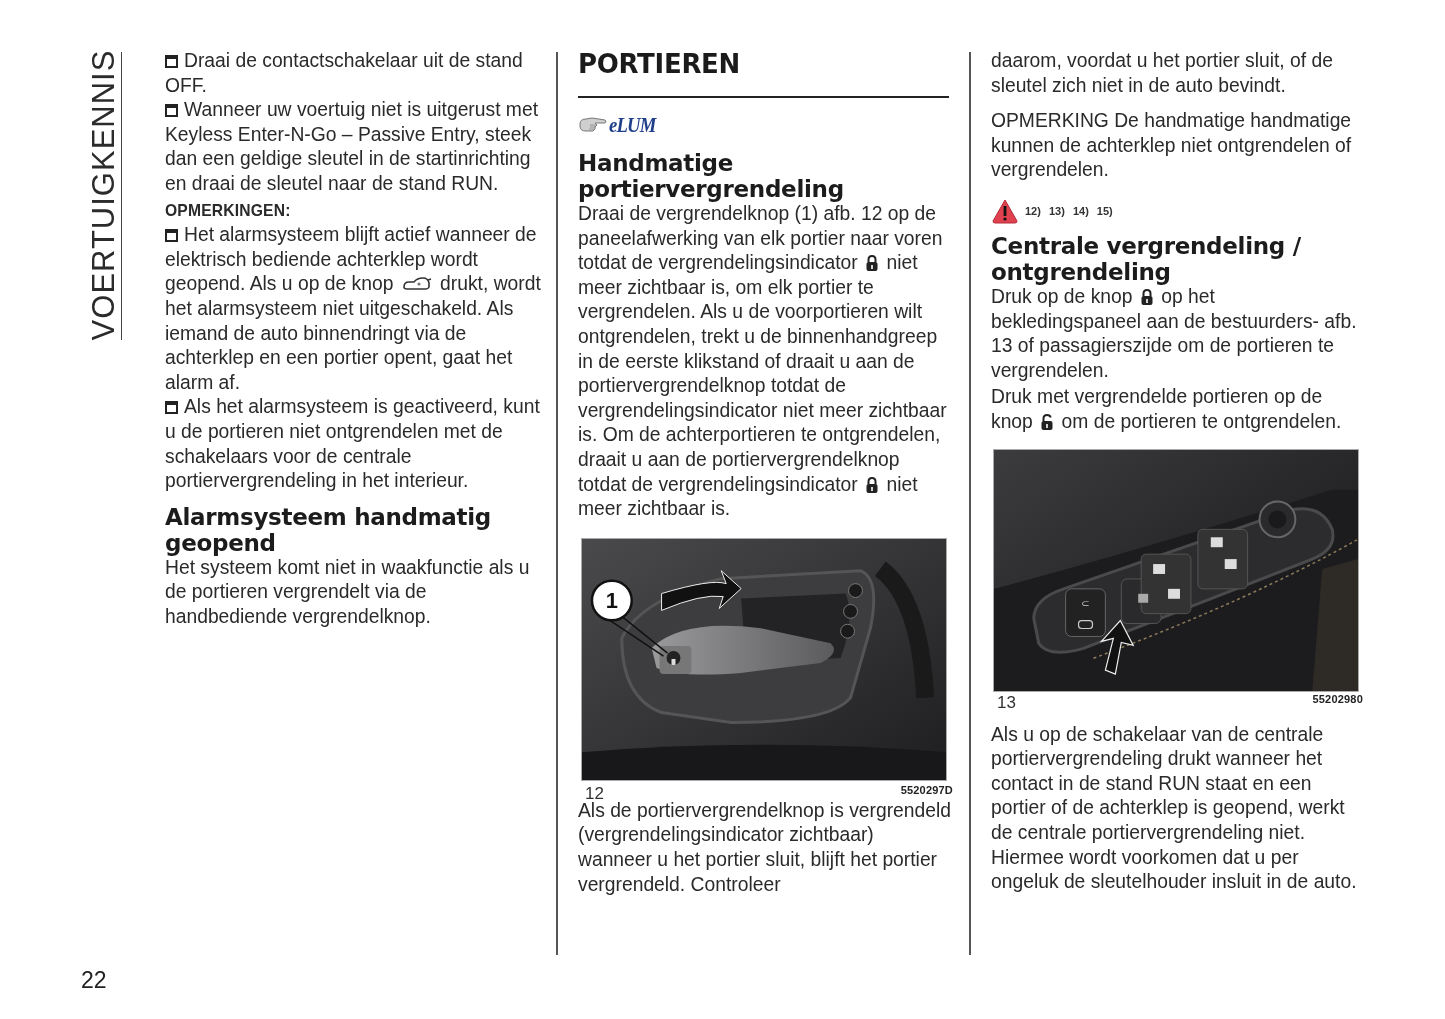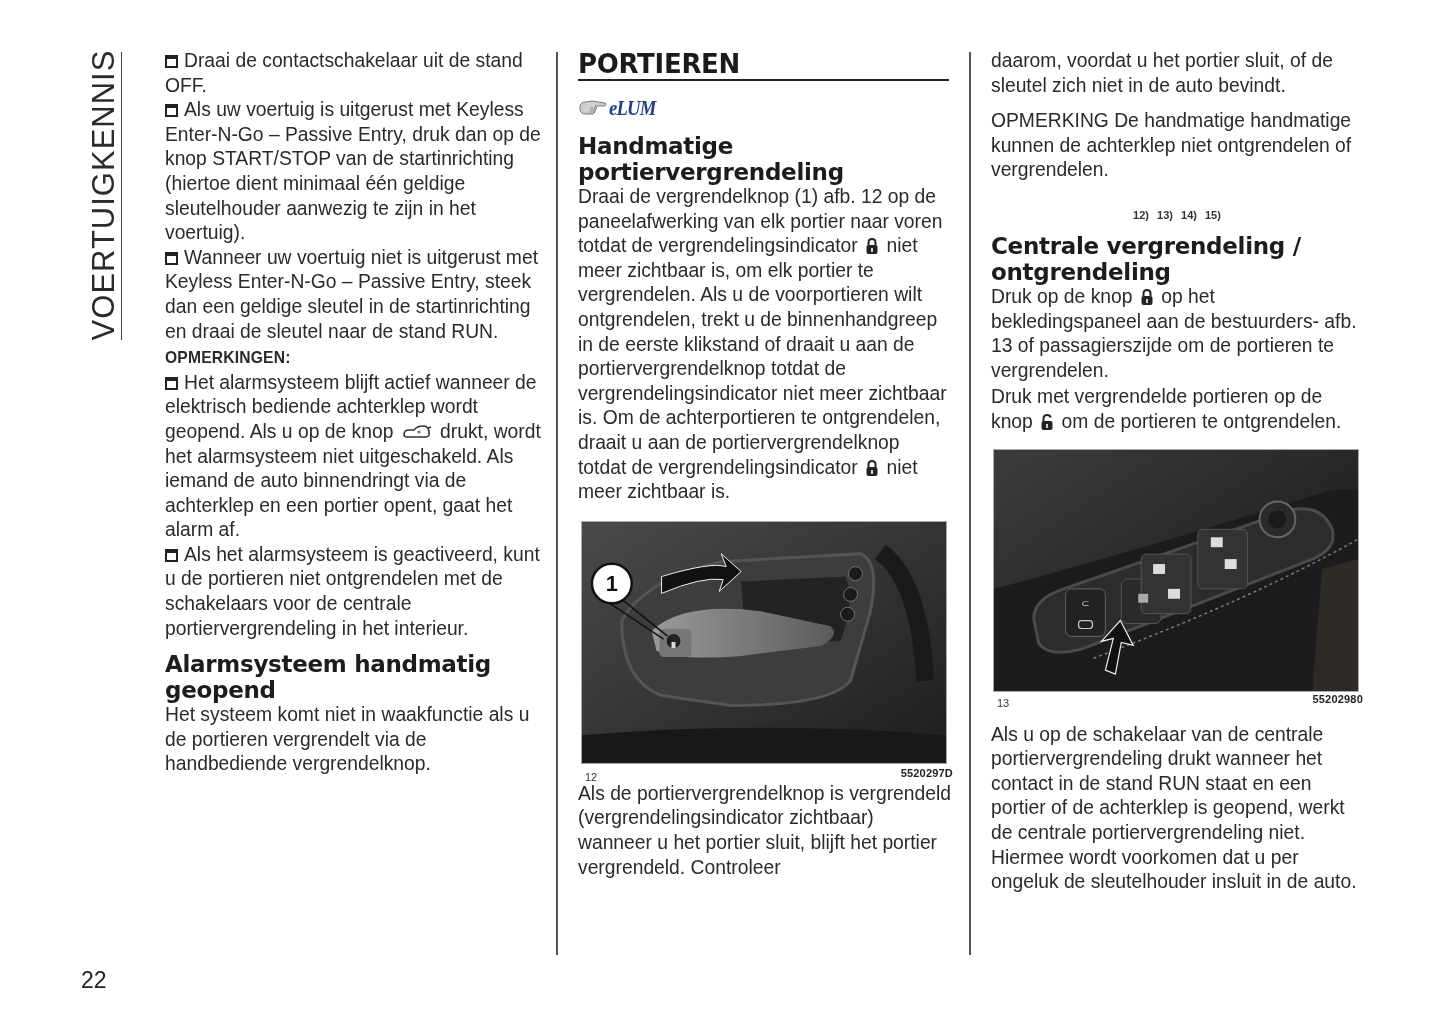--- a/index.html
+++ b/index.html
@@ -32,58 +32,57 @@
   .sq {
     display: inline-block; width: 13px; height: 13px; border: 2px solid #222; border-top-width: 4px;
     margin-right: 6px; vertical-align: -1px;
   }
   .notes-label { font-weight: 700; font-size: 17px; letter-spacing: 0.2px; margin-top: 2px; transform: scaleX(0.92); transform-origin: left; }
   .subhead { font-family: "DejaVu Sans", sans-serif; font-weight: 700; font-size: 23px; line-height: 26px; color: #1c1c1c; letter-spacing: -0.3px; }
   .col1 .subhead { margin-top: 10px; }
 
   .section-title {
     font-family: "DejaVu Sans", sans-serif; font-weight: 700; font-size: 26px; line-height: 28px; color: #1b1b1b;
-    border-bottom: 2px solid #222; padding-bottom: 1px; width: 371px; letter-spacing: -0.3px; margin-top: 1px;
+    border-bottom: 2px solid #222; padding-bottom: 18px; width: 371px; letter-spacing: -0.3px; margin-top: 1px;
   }
   .elum { display: flex; align-items: center; gap: 1px; margin-top: 14px; height: 26px; }
   .elum .hand { width: 30px; height: 20px; }
   .elum .elum-text { font-family: "Liberation Serif", serif; font-style: italic; font-size: 22px; color: #1f3f8a; font-weight: 700; letter-spacing: -1px; transform: scaleX(0.85); transform-origin: left; }
   .col2 .subhead.first { margin-top: 12px; }
 
   .lock-ico { display: inline-block; width: 14px; height: 18px; vertical-align: -3px; margin: 0 2px; }
 
   .fig { position: relative; margin-top: 15px; }
   .fig-img { width: 366px; height: 243px; background: #2d2d2f; border: 1px solid #aaa; position: relative; overflow: hidden; }
   .fig-img svg { display: block; width: 100%; height: 100%; }
   .fig-caption { display: flex; justify-content: space-between; align-items: flex-end; height: 20px; margin-top: 2px; }
-  .fig-num { font-size: 11px; color: #333; padding-left: 4px; line-height: 18px; }
+  .fig-num { font-size: 17px; color: #333; padding-left: 4px; line-height: 18px; }
   .fig-code { font-weight: 700; font-size: 11px; color: #222; letter-spacing: 0.2px; }
 
   .col3 .gap { margin-top: 10px; }
-  .warn-row { display: flex; align-items: center; gap: 6px; margin-top: 14px; height: 28px; flex-direction: column; }
+  .warn-row { display: flex; align-items: center; gap: 6px; margin-top: 14px; height: 28px; }
   .warn-row .refs { font-size: 11px; font-weight: 700; color: #333; word-spacing: 5px; }
   .col3 .subhead { margin-top: 8px; }
   .fig3 { margin-top: 14px; }
   .fig3 .fig-img { background: #1d1d1f; }
   .fig3 .fig-caption { margin-top: 0px; margin-bottom: 18px; }
 </style>
 </head>
 <body>
 
 <div class="side-title">
   <span>VOERTUIGKENNIS</span>
 </div>
 <div class="side-rule"></div>
 
 <div class="divider d1"></div>
 <div class="divider d2"></div>
 
 <div class="col col1">
   <p class="para"><span class="sq"></span><span>Draai de contactschakelaar uit de stand OFF.</span></p>
-  <p class="para"><span class="sq"></span><span>Als uw voertuig is uitgerust met Keyless Enter-N-Go – Passive Entry, druk dan op de knop START/STOP van de startinrichting (hiertoe dient minimaal één geldige sleutelhouder aanwezig te zijn in het voertuig).</span></p>
   <p class="para"><span class="sq"></span><span>Wanneer uw voertuig niet is uitgerust met Keyless Enter-N-Go – Passive Entry, steek dan een geldige sleutel in de startinrichting en draai de sleutel naar de stand RUN.</span></p>
   <div class="notes-label">OPMERKINGEN:</div>
   <p class="para"><span class="sq"></span><span>Het alarmsysteem blijft actief wanneer de elektrisch bediende achterklep wordt geopend. Als u op de knop</span>
     <svg class="fob" width="30" height="16" viewBox="0 0 30 16" style="vertical-align:-2px;margin:0 3px">
         <path d="M2 11 Q2 6 7 6 L12 6 Q15 2 21 2 Q26 2 27 7 L27 11 Q26 13 24 13 L5 13 Q2 13 2 11 Z" fill="none" stroke="#333" stroke-width="1.6"></path>
         <circle cx="17" cy="8" r="1.6" fill="#777"></circle>
         <path d="M26 4 L29 3" stroke="#333" stroke-width="1.4"></path>
       </svg>
     <span>drukt, wordt het alarmsysteem niet uitgeschakeld. Als iemand de auto binnendringt via de achterklep en een portier opent, gaat het alarm af.</span></p>
   <p class="para"><span class="sq"></span><span>Als het alarmsysteem is geactiveerd, kunt u de portieren niet ontgrendelen met de schakelaars voor de centrale portiervergrendeling in het interieur.</span></p>

